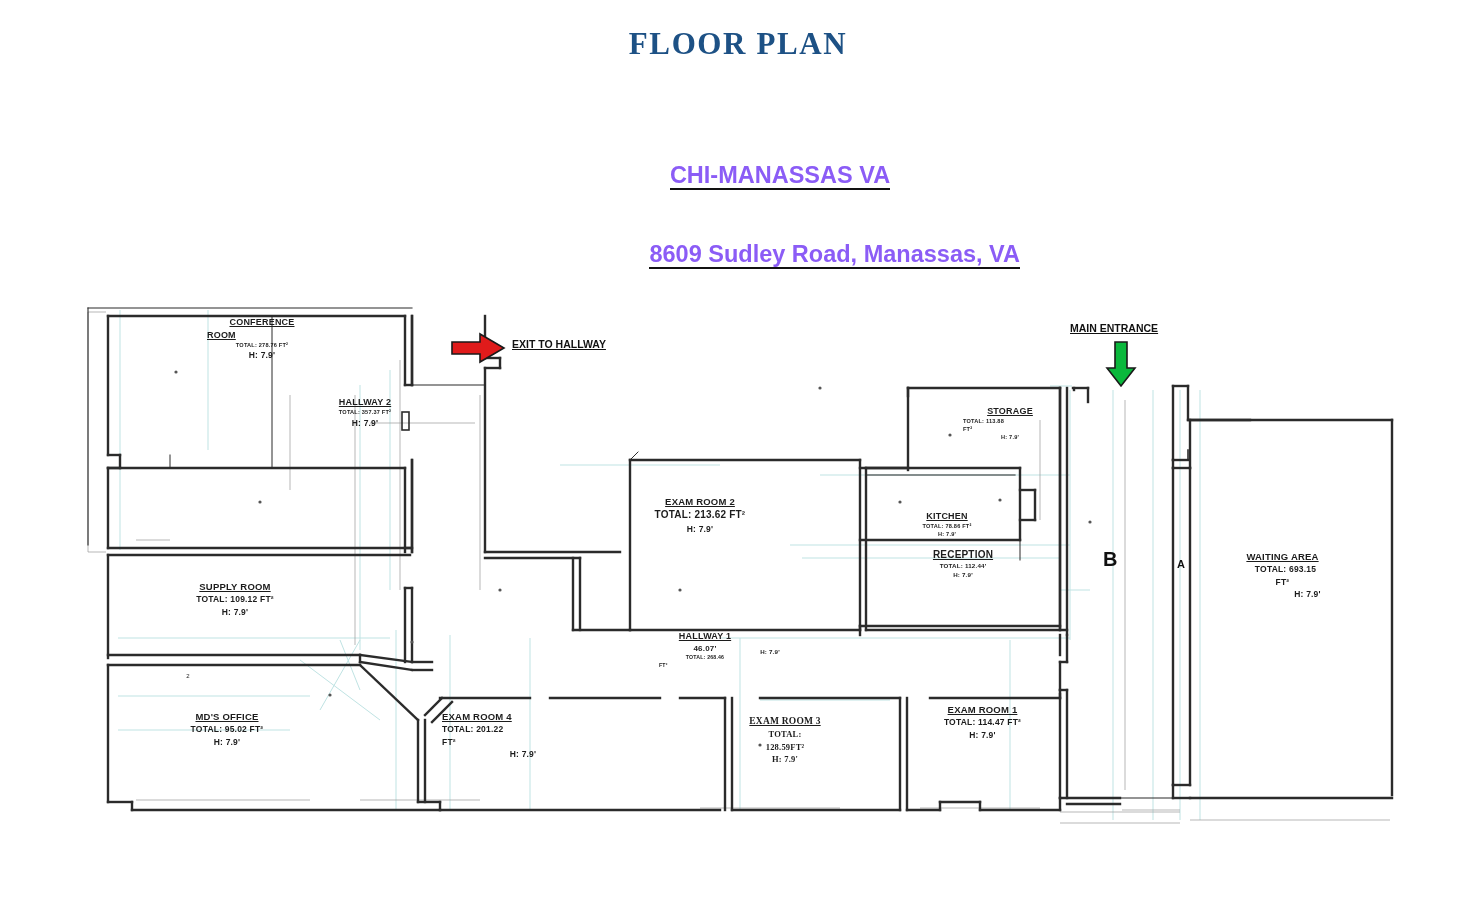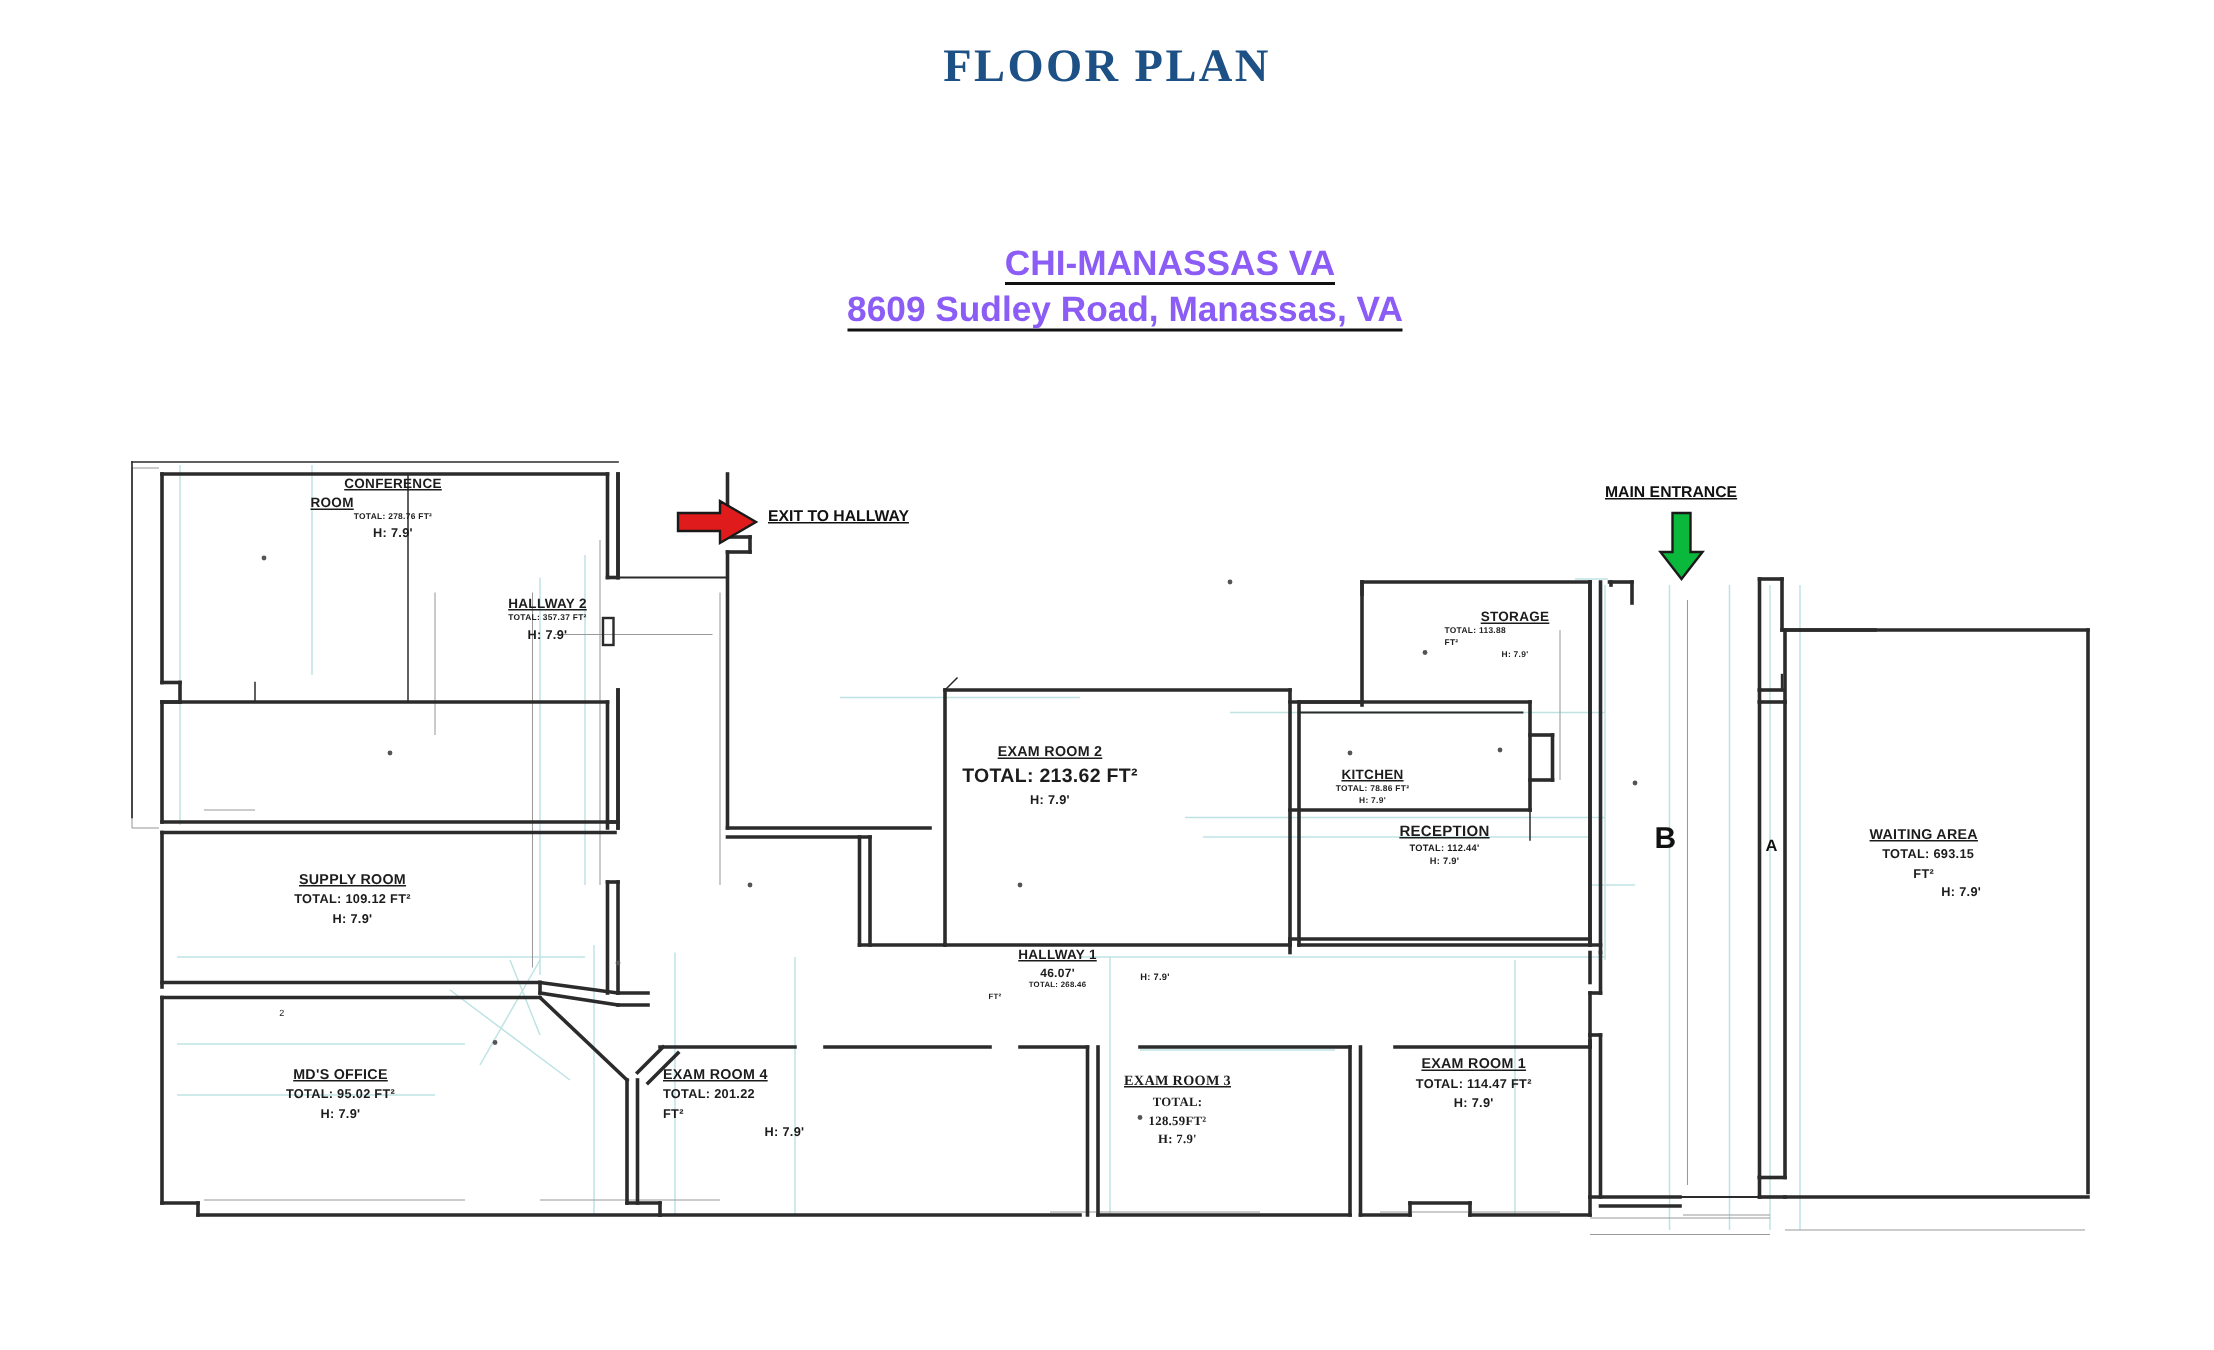--- a/index.html
+++ b/index.html
@@ -47,21 +47,21 @@
     text-align: center;
     width: 400px;
     margin: 0 auto 0 100px;
   }
   .addr-line1 span,
   .addr-line2 span {
     border-bottom: 2px solid #111;
     display: inline;
     padding-bottom: 0px;
   }
-  .addr-line2 { display: block; text-align: center; }
+  .addr-line2 { display: block; text-align: right; margin-top: 48px; }
 
   .plan-wrap {
     position: absolute;
     left: 60px;
     top: 290px;
     width: 1360px;
     height: 560px;
   }
   svg { display: block; }
 
@@ -379,31 +379,31 @@
 
     <div class="rlabel" style="left:660px; top:425px; width:130px;font-family:Liberation Serif, serif;">
       <span class="nm" style="font-size:9.5px">EXAM ROOM 3</span>
       <span class="tot" style="font-size:8.5px">TOTAL:</span>
       <span class="tot" style="font-size:8.5px">128.59FT²</span>
       <span class="ht" style="font-size:8.5px">H: 7.9'</span>
     </div>
 
     <div class="rlabel" style="left:560px; top:205px; width:160px;">
       <span class="nm" style="font-size:9.5px">EXAM ROOM 2</span>
-      <span class="tot" style="font-size:13px">TOTAL: 213.62 FT²</span>
+      <span class="tot" style="font-size:10px">TOTAL: 213.62 FT²</span>
       <span class="ht" style="font-size:8.5px">H: 7.9'</span>
     </div>
 
     <div class="rlabel" style="left:850px; top:413px; width:145px;">
       <span class="nm" style="font-size:9.5px">EXAM ROOM 1</span>
       <span class="tot" style="font-size:8.5px">TOTAL: 114.47 FT²</span>
       <span class="ht" style="font-size:8.5px">H: 7.9'</span>
     </div>
 
-    <div class="rlabel" style="left:800px; top:220px; width:110px;text-align:center;">
+    <div class="rlabel" style="left:832px; top:220px; width:110px;text-align:center;">
       <span class="nm" style="font-size:9px">KITCHEN</span>
       <span class="tot" style="font-size:5.6px">TOTAL: 78.86 FT²</span>
       <span class="ht" style="font-size:5.6px">H: 7.9'</span>
     </div>
 
     <div class="rlabel" style="left:895px; top:115px; width:110px;">
       <span class="nm" style="font-size:9px">STORAGE</span>
       <span class="tot" style="font-size:5.6px; text-align:left; padding-left:8px">TOTAL: 113.88</span>
       <span class="tot" style="font-size:5.6px; text-align:left; padding-left:8px">FT²</span>
       <span class="ht" style="font-size:5.6px">H: 7.9'</span>

